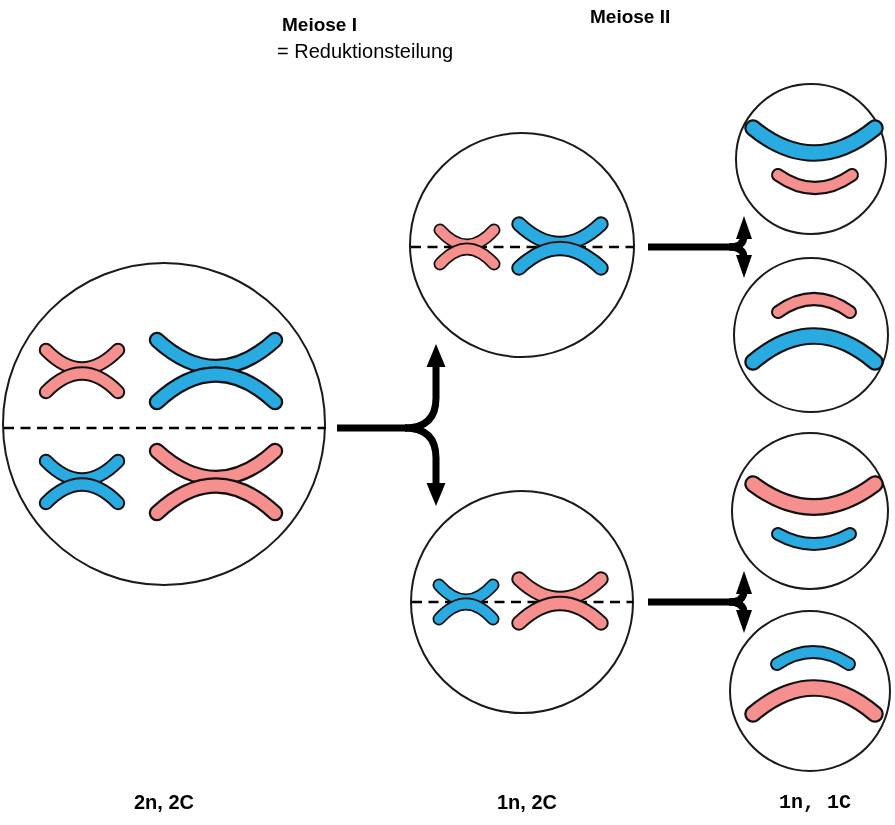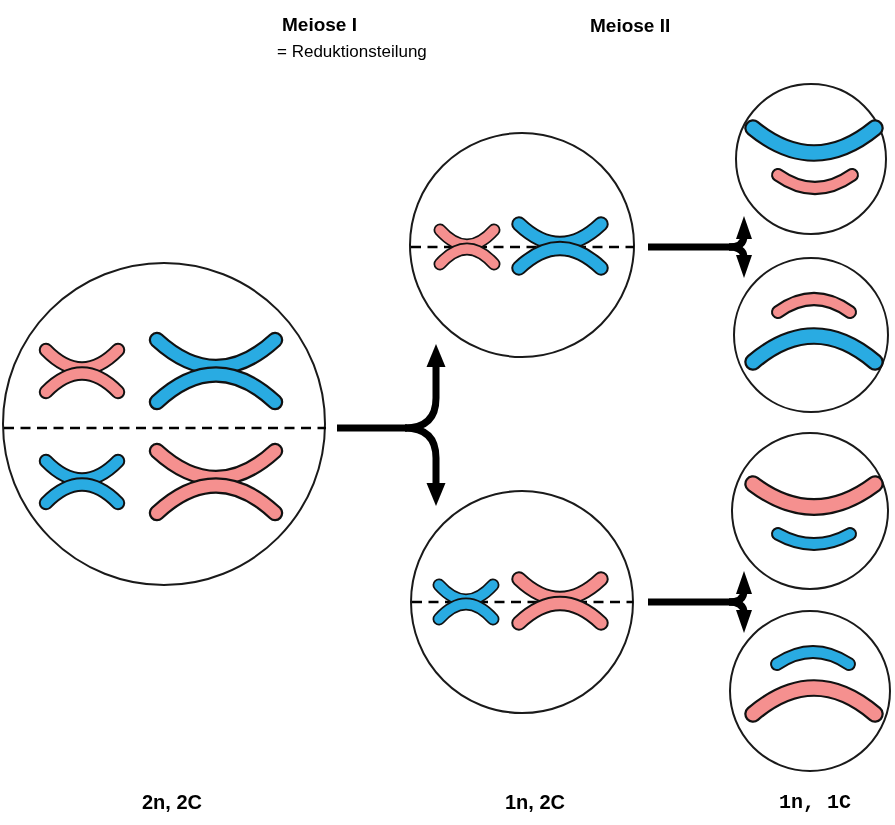--- a/index.html
+++ b/index.html
@@ -20,21 +20,21 @@
   .stage svg{position:absolute;left:0;top:0;}
   .cell{fill:#ffffff;stroke:var(--cell-stroke);stroke-width:2;}
   .dash{stroke:var(--line-black);stroke-width:2.4;stroke-dasharray:10 6.5;fill:none;}
   .outl{stroke:var(--outline);fill:none;stroke-linecap:round;stroke-linejoin:round;}
   .c-red{stroke:var(--chromosome-red);fill:none;stroke-linecap:round;stroke-linejoin:round;}
   .c-blue{stroke:var(--chromosome-blue);fill:none;stroke-linecap:round;stroke-linejoin:round;}
   .arrow{stroke:var(--line-black);stroke-width:7;fill:none;stroke-linecap:butt;}
   .ah{fill:var(--line-black);stroke:none;}
   .hdr-col{position:absolute;line-height:27px;white-space:nowrap;}
   .hdr-title{font-size:19px;font-weight:bold;padding-left:5px;}
-  .hdr-sub{font-size:17px;font-weight:normal;}
+  .hdr-sub{font-size:20px;font-weight:normal;}
   .stage-label{
     position:absolute;font-size:20px;font-weight:bold;
     transform:translateX(-50%);white-space:nowrap;
   }
 </style>
 </head>
 <body>
 
 <div class="stage">
 
@@ -162,21 +162,21 @@
       <path class="ah" d="M744,571 L736,594 L752,594 Z"></path>
       <path class="ah" d="M744,633 L736,610 L752,610 Z"></path>
     </g>
   </svg>
 
   <div class="hdr-col" style="left:277px;top:11px;">
     <div class="hdr-title">Meiose I</div>
     <div class="hdr-sub">= Reduktionsteilung</div>
   </div>
 
-  <div class="hdr-col" style="left:585px;top:12px;">
+  <div class="hdr-col" style="left:585px;top:3px;">
     <div class="hdr-title">Meiose II</div>
   </div>
 
-  <div class="stage-label" style="left:172px;top:791px;text-align:center;">2n, 2C</div>
-  <div class="stage-label" style="left:527px;top:791px;margin-left:8px;">1n, 2C</div>
+  <div class="stage-label" style="left:164px;top:791px;text-align:center;">2n, 2C</div>
+  <div class="stage-label" style="left:527px;top:791px;">1n, 2C</div>
   <div class="stage-label" style="left:815px;top:791px;font-family:Liberation Mono, monospace;">1n, 1C</div>
 
 </div>
 
 </body></html>

